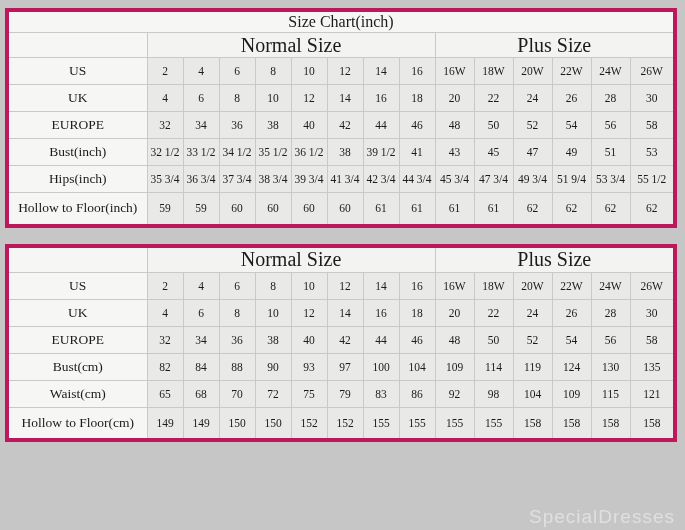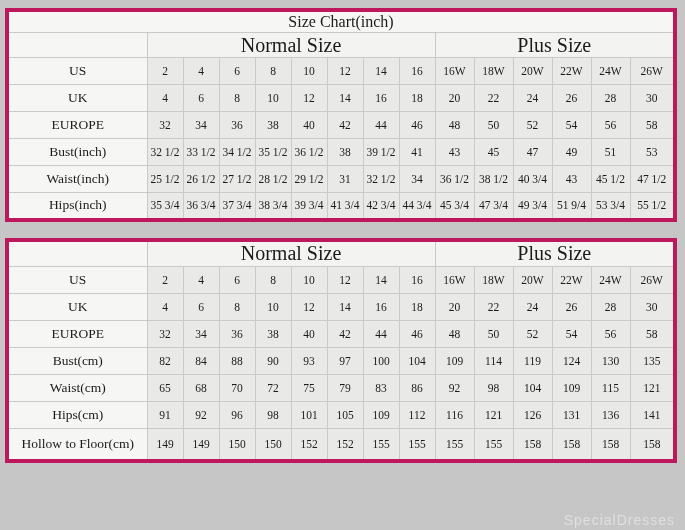--- a/index.html
+++ b/index.html
@@ -58,21 +58,21 @@
   td.value-cell {
     background: var(--cell-bg, #e9e9e8);
     font-size: 11.5px;
   }
   tr.data-row { height: 27px; }
   tr.data-row.last { height: 33px; }
   .watermark {
     position: absolute;
     right: 10px;
     bottom: 2px;
-    font-size: 14px;
+    font-size: 19px;
     font-family: "Liberation Sans", sans-serif;
     color: rgba(255, 255, 255, 0.45);
     letter-spacing: 1px;
     pointer-events: none;
   }
 </style>
 </head>
 <body style="--page-bg: #c6c6c6; --table-bg: #f6f6f5; --cell-bg: #e9e9e8; --border: #c9c9c9; --text: #1b1b1b;">
 
 <div class="stage">
@@ -165,53 +165,53 @@
           <td class="value-cell">39 1/2</td>
           <td class="value-cell">41</td>
           <td class="value-cell">43</td>
           <td class="value-cell">45</td>
           <td class="value-cell">47</td>
           <td class="value-cell">49</td>
           <td class="value-cell">51</td>
           <td class="value-cell">53</td>
         </tr>
         <tr class="data-row">
-          <td class="label-cell">Waist(inch)</td>
-          <td class="value-cell">25 1/2</td>
-          <td class="value-cell">26 1/2</td>
-          <td class="value-cell">27 1/2</td>
-          <td class="value-cell">28 1/2</td>
-          <td class="value-cell">29 1/2</td>
-          <td class="value-cell">31</td>
-          <td class="value-cell">32 1/2</td>
-          <td class="value-cell">34</td>
-          <td class="value-cell">36 1/2</td>
-          <td class="value-cell">38 1/2</td>
-          <td class="value-cell">40 3/4</td>
-          <td class="value-cell">43</td>
-          <td class="value-cell">45 1/2</td>
-          <td class="value-cell">47 1/2</td>
-        </tr>
-        <tr class="data-row">
           <td class="label-cell">Hips(inch)</td>
           <td class="value-cell">35 3/4</td>
           <td class="value-cell">36 3/4</td>
           <td class="value-cell">37 3/4</td>
           <td class="value-cell">38 3/4</td>
           <td class="value-cell">39 3/4</td>
           <td class="value-cell">41 3/4</td>
           <td class="value-cell">42 3/4</td>
           <td class="value-cell">44 3/4</td>
           <td class="value-cell">45 3/4</td>
           <td class="value-cell">47 3/4</td>
           <td class="value-cell">49 3/4</td>
           <td class="value-cell">51 9/4</td>
           <td class="value-cell">53 3/4</td>
           <td class="value-cell">55 1/2</td>
         </tr>
+        <tr class="data-row last">
+          <td class="label-cell">Hollow to Floor(inch)</td>
+          <td class="value-cell">59</td>
+          <td class="value-cell">59</td>
+          <td class="value-cell">60</td>
+          <td class="value-cell">60</td>
+          <td class="value-cell">60</td>
+          <td class="value-cell">60</td>
+          <td class="value-cell">61</td>
+          <td class="value-cell">61</td>
+          <td class="value-cell">61</td>
+          <td class="value-cell">61</td>
+          <td class="value-cell">62</td>
+          <td class="value-cell">62</td>
+          <td class="value-cell">62</td>
+          <td class="value-cell">62</td>
+        </tr>
       </tbody>
     </table>
   <table class="size-chart">
       <colgroup>
         <col style="width: 140px;">
         <col style="width: 36px;">
         <col style="width: 36px;">
         <col style="width: 36px;">
         <col style="width: 36px;">
         <col style="width: 36px;">
@@ -308,37 +308,20 @@
           <td class="value-cell">75</td>
           <td class="value-cell">79</td>
           <td class="value-cell">83</td>
           <td class="value-cell">86</td>
           <td class="value-cell">92</td>
           <td class="value-cell">98</td>
           <td class="value-cell">104</td>
           <td class="value-cell">109</td>
           <td class="value-cell">115</td>
           <td class="value-cell">121</td>
-        </tr>
-        <tr class="data-row">
-          <td class="label-cell">Hips(cm)</td>
-          <td class="value-cell">91</td>
-          <td class="value-cell">92</td>
-          <td class="value-cell">96</td>
-          <td class="value-cell">98</td>
-          <td class="value-cell">101</td>
-          <td class="value-cell">105</td>
-          <td class="value-cell">109</td>
-          <td class="value-cell">112</td>
-          <td class="value-cell">116</td>
-          <td class="value-cell">121</td>
-          <td class="value-cell">126</td>
-          <td class="value-cell">131</td>
-          <td class="value-cell">136</td>
-          <td class="value-cell">141</td>
         </tr>
         <tr class="data-row last">
           <td class="label-cell">Hollow to Floor(cm)</td>
           <td class="value-cell">149</td>
           <td class="value-cell">149</td>
           <td class="value-cell">150</td>
           <td class="value-cell">150</td>
           <td class="value-cell">152</td>
           <td class="value-cell">152</td>
           <td class="value-cell">155</td>

